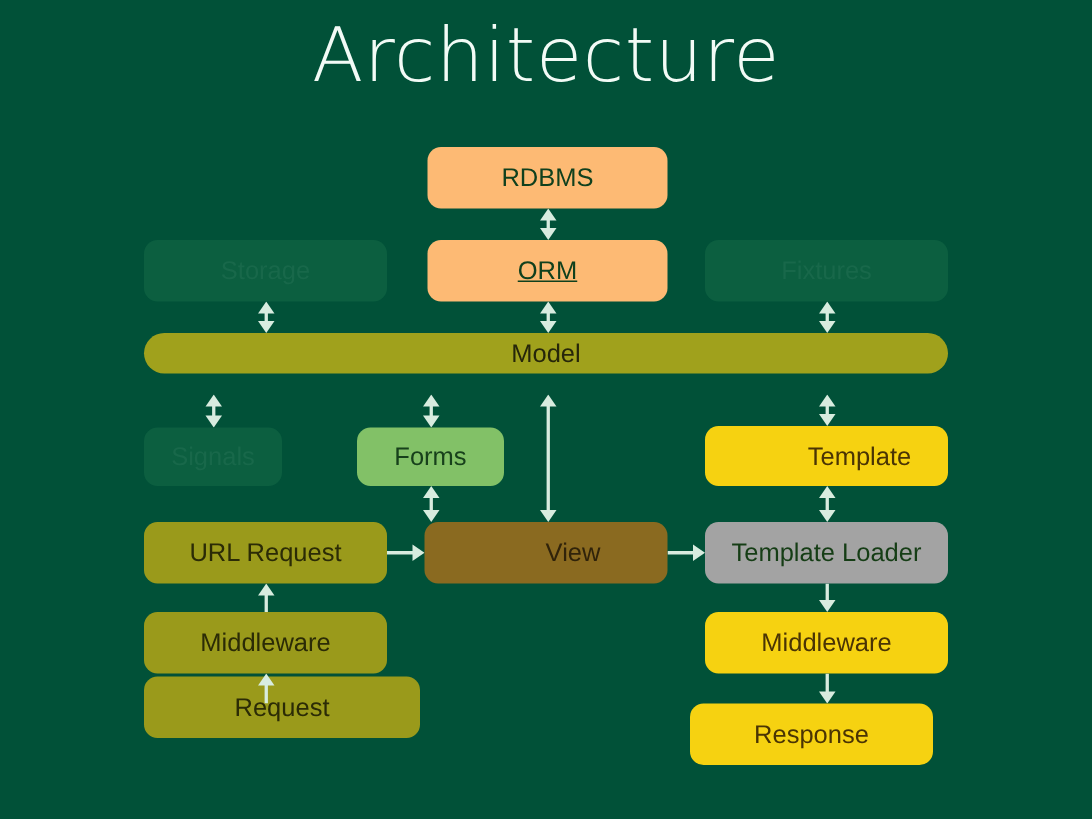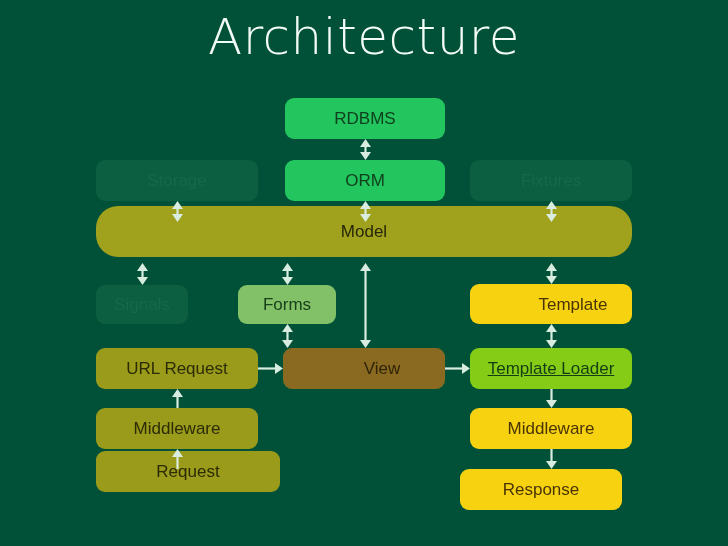--- a/index.html
+++ b/index.html
@@ -36,23 +36,23 @@
     align-items: center;
     justify-content: center;
     border-radius: 9px;
     font-size: 17px;
     line-height: 1;
     white-space: nowrap;
     text-align: center;
   }
 
   
-  .n-green     { background: #22c55e; color: #10401d; }
+  .n-green     { background: #fdba74; color: #10401d; }
   .n-litegreen { background: #82c167; color: #17401b; }
-  .n-brightgrn { background: #84cc16; color: #153d15; text-decoration: underline; }
+  .n-brightgrn { background: #a3a3a3; color: #153d15; }
   .n-olive     { background: #9a9a1b; color: #2b2b06; }
   .n-olivebar  { background: #a0a11c; color: #26260a; border-radius: 22px; }
   .n-brown     { background: #8a6a20; color: #30230a; padding-left: 36px; }
   .n-yellow    { background: #f6d211; color: #4a3404; }
   .n-faded     { background: #0c5f40; color: #18684a; }
 
   
   .arrow {
     position: absolute;
     pointer-events: none;
@@ -62,23 +62,23 @@
 </head>
 <body>
 
 <div id="slide" style="background: rgb(1, 81, 56);">
 
   <div id="title" style="color: rgb(242, 251, 246);">Architecture</div>
 
   <div id="nodes-layer">
       <div class="node n-green" style="left: 285px; top: 98px; width: 160px; height: 41px;">RDBMS</div>
       <div class="node n-faded" style="left: 96px; top: 160px; width: 162px; height: 41px;">Storage</div>
-      <div class="node n-green" style="left: 285px; top: 160px; width: 160px; height: 41px;">ORM</div>
+      <div class="node n-green" style="left: 285px; top: 160px; width: 160px; height: 41px; text-decoration: underline;">ORM</div>
       <div class="node n-faded" style="left: 470px; top: 160px; width: 162px; height: 41px;">Fixtures</div>
-      <div class="node n-olivebar" style="left: 96px; top: 206px; width: 536px; height: 51px;">Model</div>
+      <div class="node n-olivebar" style="left: 96px; top: 222px; width: 536px; height: 27px;">Model</div>
       <div class="node n-faded" style="left: 96px; top: 285px; width: 92px; height: 39px;">Signals</div>
       <div class="node n-litegreen" style="left: 238px; top: 285px; width: 98px; height: 39px;">Forms</div>
       <div class="node n-yellow" style="left: 470px; top: 284px; width: 162px; height: 40px; padding-left: 44px;">Template</div>
       <div class="node n-olive" style="left: 96px; top: 348px; width: 162px; height: 41px;">URL Request</div>
       <div class="node n-brown" style="left: 283px; top: 348px; width: 162px; height: 41px;">View</div>
       <div class="node n-brightgrn" style="left: 470px; top: 348px; width: 162px; height: 41px;">Template Loader</div>
       <div class="node n-olive" style="left: 96px; top: 408px; width: 162px; height: 41px;">Middleware</div>
       <div class="node n-yellow" style="left: 470px; top: 408px; width: 162px; height: 41px;">Middleware</div>
       <div class="node n-olive" style="left: 96px; top: 451px; width: 184px; height: 41px;">Request</div>
       <div class="node n-yellow" style="left: 460px; top: 469px; width: 162px; height: 41px;">Response</div>

